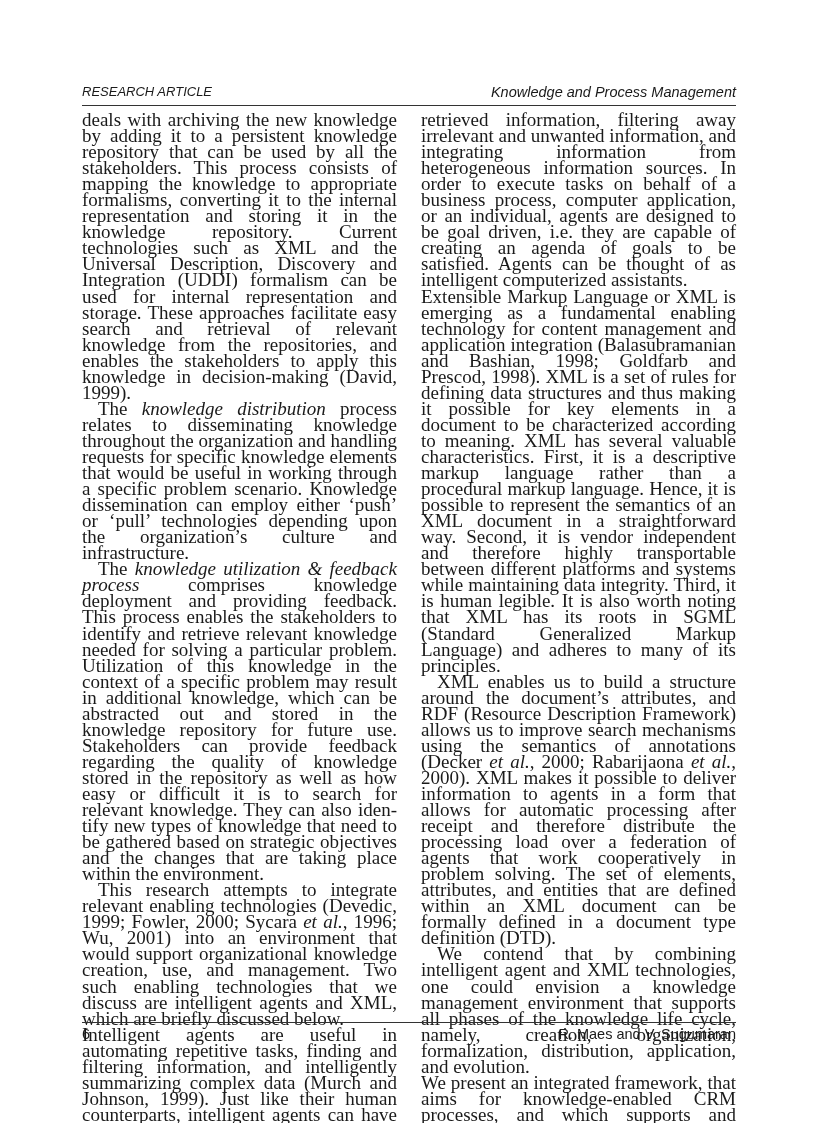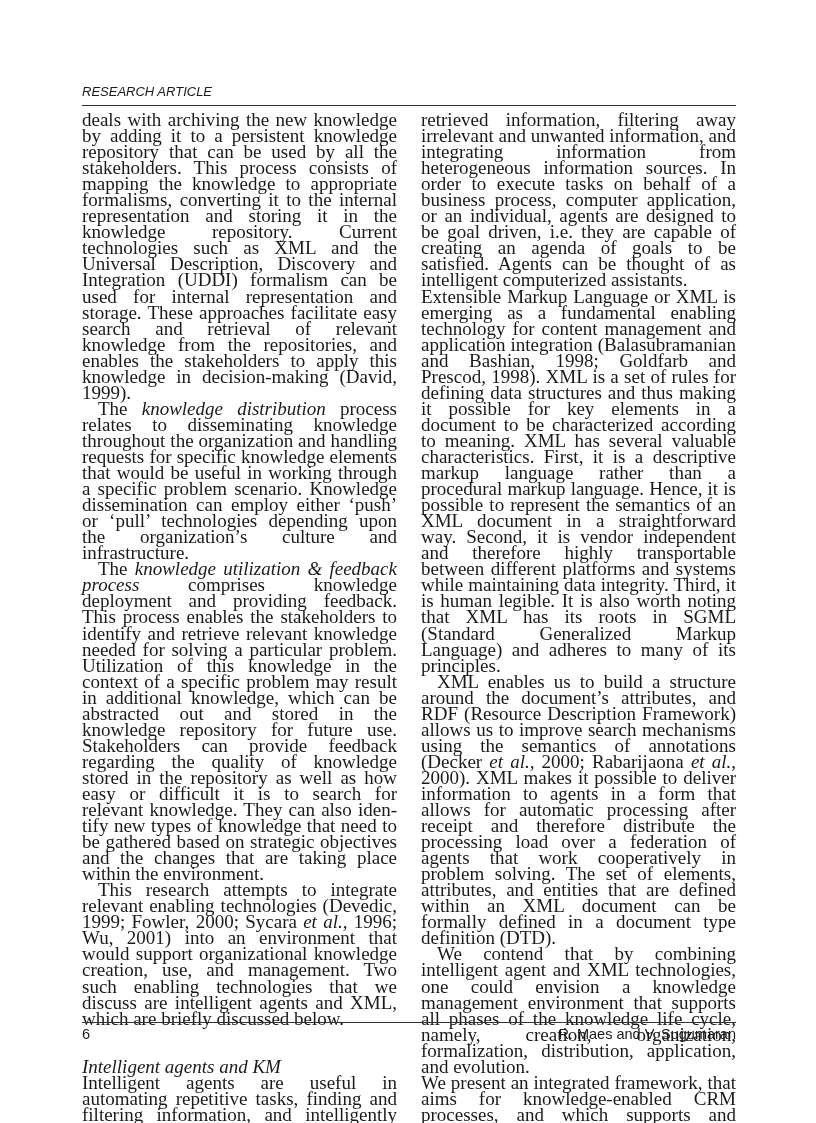--- a/index.html
+++ b/index.html
@@ -19,29 +19,29 @@
   .col p.indent { text-indent:16px; }
   .col .subhead { font-style:italic; margin-top:16px; }
   .col .section { font-weight:bold; margin-top:28px; margin-bottom:8px; }
   .col em { font-style:italic; }
 </style>
 </head>
 <body>
 
 <div class="header">
   <span class="left">RESEARCH ARTICLE</span>
+  <span class="right">Knowledge and Process Management</span>
 </div>
 <div class="rule-top"></div>
 
 <div class="col left">
   <p>deals with archiving the new knowledge by adding it to a persistent knowledge repository that can be used by all the stakeholders. This process consists of mapping the knowledge to appropriate formal­isms, converting it to the internal representation and storing it in the knowledge repository. Current technologies such as XML and the Universal Description, Discovery and Integration (UDDI) formalism can be used for internal representation and storage. These approaches facilitate easy search and retrieval of relevant knowledge from the repo­sitories, and enables the stakeholders to apply this knowledge in decision-making (David, 1999).</p>
   <p class="indent"><span>The </span><em>knowledge distribution</em><span> process relates to dis­seminating knowledge throughout the organiza­tion and handling requests for specific knowledge elements that would be useful in working through a specific problem scenario. Knowledge dissemina­tion can employ either ‘push’ or ‘pull’ technologies depending upon the organization’s culture and infrastructure.</span></p>
   <p class="indent"><span>The </span><em>knowledge utilization &amp; feedback process</em><span> com­prises knowledge deployment and providing feed­back. This process enables the stakeholders to identify and retrieve relevant knowledge needed for solving a particular problem. Utilization of this knowledge in the context of a specific problem may result in additional knowledge, which can be abstracted out and stored in the knowledge reposi­tory for future use. Stakeholders can provide feed­back regarding the quality of knowledge stored in the repository as well as how easy or difficult it is to search for relevant knowledge. They can also iden­tify new types of knowledge that need to be gathered based on strategic objectives and the changes that are taking place within the environment.</span></p>
   <p class="indent"><span>This research attempts to integrate relevant enabling technologies (Devedic, 1999; Fowler, 2000; Sycara </span><em>et al.</em><span>, 1996; Wu, 2001) into an environment that would support organizational knowledge crea­tion, use, and management. Two such enabling tech­nologies that we discuss are intelligent agents and XML, which are briefly discussed below.</span></p>
-  <p class="subhead" style="margin-top:32px">Intelligent agents and KM</p>
   <p><span>Intelligent agents are useful in automating repeti­tive tasks, finding and filtering information, and intelligently summarizing complex data (Murch and Johnson, 1999). Just like their human counter­parts, intelligent agents can have the capability to learn and even make recommendations regarding a particular course of action (Hess </span><em>et al.</em><span>, 2000; Maes </span><em>et al.</em><span>, 1999). Intelligent agents can act on behalf of human users to perform laborious and routine tasks such as locating and accessing neces­sary information, resolving inconsistencies in the</span></p>
 </div>
 
 <div class="col right">
   <p>retrieved information, filtering away irrelevant and unwanted information, and integrating infor­mation from heterogeneous information sources. In order to execute tasks on behalf of a business process, computer application, or an individual, agents are designed to be goal driven, i.e. they are capable of creating an agenda of goals to be satisfied. Agents can be thought of as intelligent computerized assistants.</p>
   <p>Extensible Markup Language or XML is emerging as a fundamental enabling technology for content management and application integration (Balasu­bramanian and Bashian, 1998; Goldfarb and Prescod, 1998). XML is a set of rules for defining data structures and thus making it possible for key elements in a document to be characterized accord­ing to meaning. XML has several valuable character­istics. First, it is a descriptive markup language rather than a procedural markup language. Hence, it is possible to represent the semantics of an XML document in a straightforward way. Second, it is vendor independent and therefore highly transpor­table between different platforms and systems while maintaining data integrity. Third, it is human legi­ble. It is also worth noting that XML has its roots in SGML (Standard Generalized Markup Language) and adheres to many of its principles.</p>
   <p class="indent"><span>XML enables us to build a structure around the document’s attributes, and RDF (Resource Descrip­tion Framework) allows us to improve search mechanisms using the semantics of annotations (Decker </span><em>et al.</em><span>, 2000; Rabarijaona </span><em>et al.</em><span>, 2000). XML makes it possible to deliver information to agents in a form that allows for automatic processing after receipt and therefore distribute the processing load over a federation of agents that work cooperatively in problem solving. The set of elements, attributes, and entities that are defined within an XML docu­ment can be formally defined in a document type definition (DTD).</span></p>
   <p class="indent">We contend that by combining intelligent agent and XML technologies, one could envision a knowledge management environment that sup­ports all phases of the knowledge life cycle, namely, creation, organization, formalization, dis­tribution, application, and evolution.</p>
   <p>We present an integrated framework, that aims for knowledge-enabled CRM processes, and which sup­ports and promotes consistent, knowledge-based, analysis-driven interaction with each customer. Maj­ority of today’s CRM systems are focused primarily</p>
 </div>

